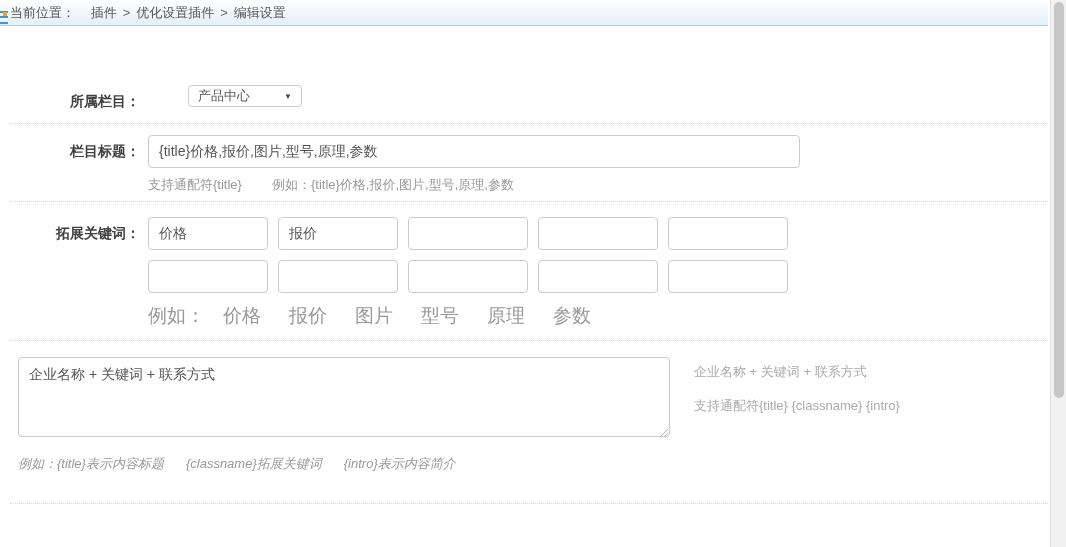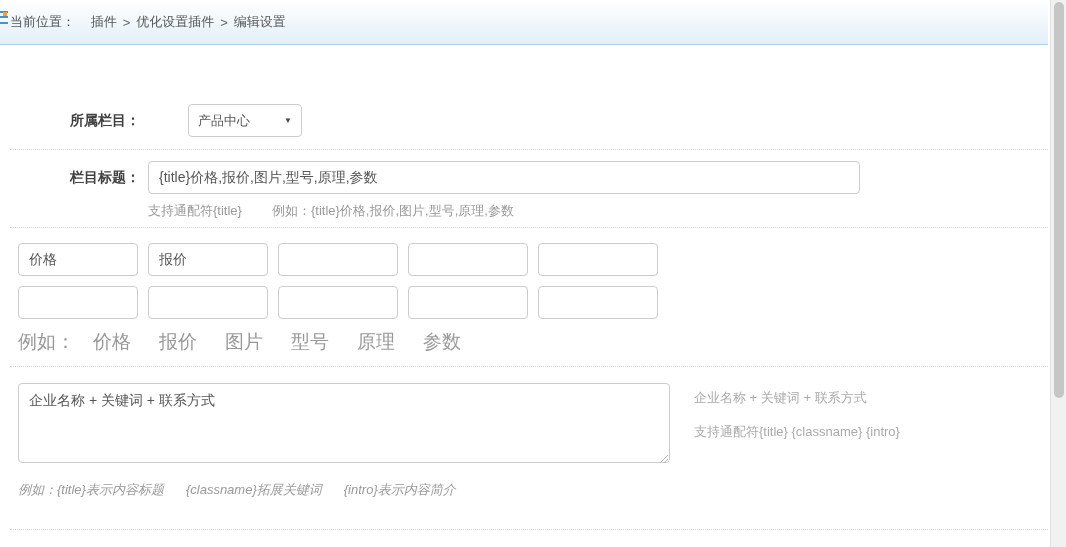--- a/index.html
+++ b/index.html
@@ -1,20 +1,20 @@
 <!DOCTYPE html>
 <html style="--tab: #4a9dd9; --tab-active: #3279b7; --topbar-border: #b5d1e5;"><head>
 <meta charset="utf-8">
 <style>
   * { margin:0; padding:0; box-sizing:border-box; }
   html,body { width:1066px; height:547px; overflow:hidden; background:#fff;
     font-family:"Liberation Sans","DejaVu Sans",sans-serif; }
   :root { --tab:#4a9dd9; --tab-active:#3279b7; --topbar-border:#b5d1e5; }
 
-  .topbar { position:relative; height:45px; width:1048px;
+  .topbar { position:relative; height:26px; width:1048px;
     background:linear-gradient(#ffffff, #e3eff8);
     border-bottom:1px solid var(--topbar-border);
     display:flex; align-items:center; padding-left:10px;
     font-size:13px; color:#555; }
   .topbar .crumb-sep { margin:0 6px; color:#666; }
   .topbar .crumb-link { color:#555; cursor:pointer; }
   .crumb-icon { position:absolute; left:-4px; top:11px; width:12px; height:13px;
     border-top:2px solid #4a90c9; border-bottom:2px solid #4a90c9; }
   .crumb-icon::before { content:""; position:absolute; left:0; top:3px; width:12px; height:2px; background:#4a90c9; }
   .crumb-icon::after { content:""; position:absolute; right:1px; top:-1px; width:4px; height:4px; background:#e8a33d; }
@@ -28,30 +28,30 @@
   .tab.active { background:var(--tab-active); }
 
   .form { margin-top:22px; }
   .form-row { display:flex; border-bottom:1px dotted #d8d8d8; }
   .form-row.last { border-bottom:none; }
   .flabel { width:130px; min-width:130px; text-align:right; font-size:14px;
     font-weight:bold; color:#404040; padding-top:8px; }
   .fbody { margin-left:8px; }
 
   .row-category { padding:17px 0 12px 0;gap:40px; }
-  .select-box { width:114px; height:33px; border:1px solid #ccc; border-radius:4px;
+  .select-box { width:114px; height:22px; border:1px solid #ccc; border-radius:4px;
     background:#fff; display:flex; align-items:center; justify-content:space-between;
     padding:0 9px; font-size:13px; color:#555; cursor:pointer; }
   .select-caret { font-size:8px; color:#444; }
 
   .row-title { padding:11px 0 7px 0; }
   .text-input { height:33px; border:1px solid #ccc; border-radius:4px;
     font-size:14px; color:#555; padding:0 10px;
     font-family:"Liberation Sans","DejaVu Sans",sans-serif; }
-  .title-input { width:712px; }
+  .title-input { width:652px; }
   .side-hint { font-size:13px; color:#aaa; margin-left:8px; padding-top:9px; white-space:nowrap; }
   .help-line { margin-top:8px; font-size:13px; color:#999; }
   .help-line .gap { display:inline-block; width:30px; }
 
   .row-keywords { padding:15px 0 5px 0; }
   .kw-grid-row { display:flex; margin-bottom:10px; }
   .kw-input { width:120px; margin-right:10px; }
   .kw-example { font-size:19px; color:#999; margin-top:0px; padding-bottom:6px; }
   .kw-example span { margin-right:28px; }
   .kw-example .prefix { margin-right:18px; }
@@ -110,20 +110,21 @@
         <div style="display:flex;">
           <input class="text-input title-input" value="{title}价格,报价,图片,型号,原理,参数" style="">
         </div>
         <div class="help-line">
           <span>支持通配符{title}</span><span class="gap"></span><span>例如：{title}价格,报价,图片,型号,原理,参数</span>
         </div>
       </div>
     </div>
 
     <div class="form-row row-keywords">
+      <div class="flabel">拓展关键词：</div>
       <div class="fbody">
         <div class="kw-grid-row">
           <input class="text-input kw-input" value="价格" style="">
           <input class="text-input kw-input" value="报价" style="">
           <input class="text-input kw-input" value="" style="">
           <input class="text-input kw-input" value="" style="">
           <input class="text-input kw-input" value="" style="">
         </div>
         <div class="kw-grid-row">
           <input class="text-input kw-input" value="" style="">

